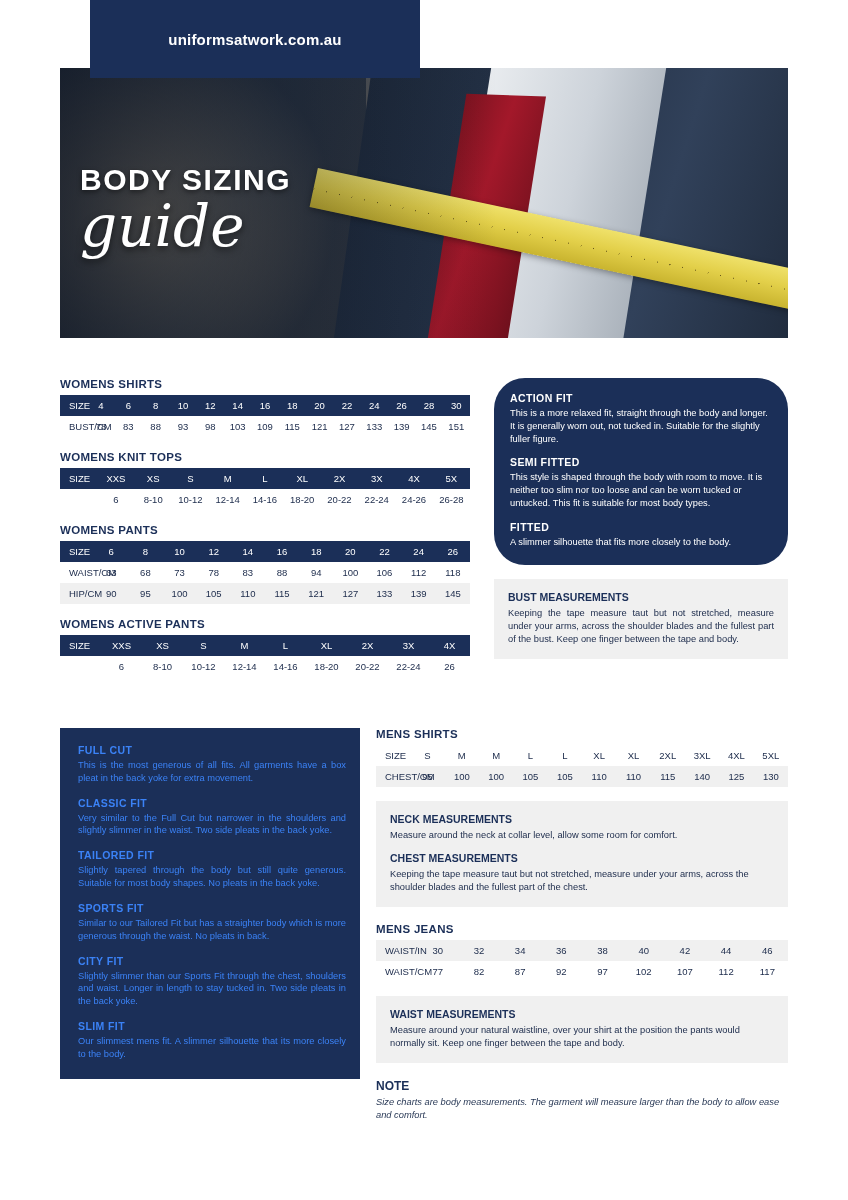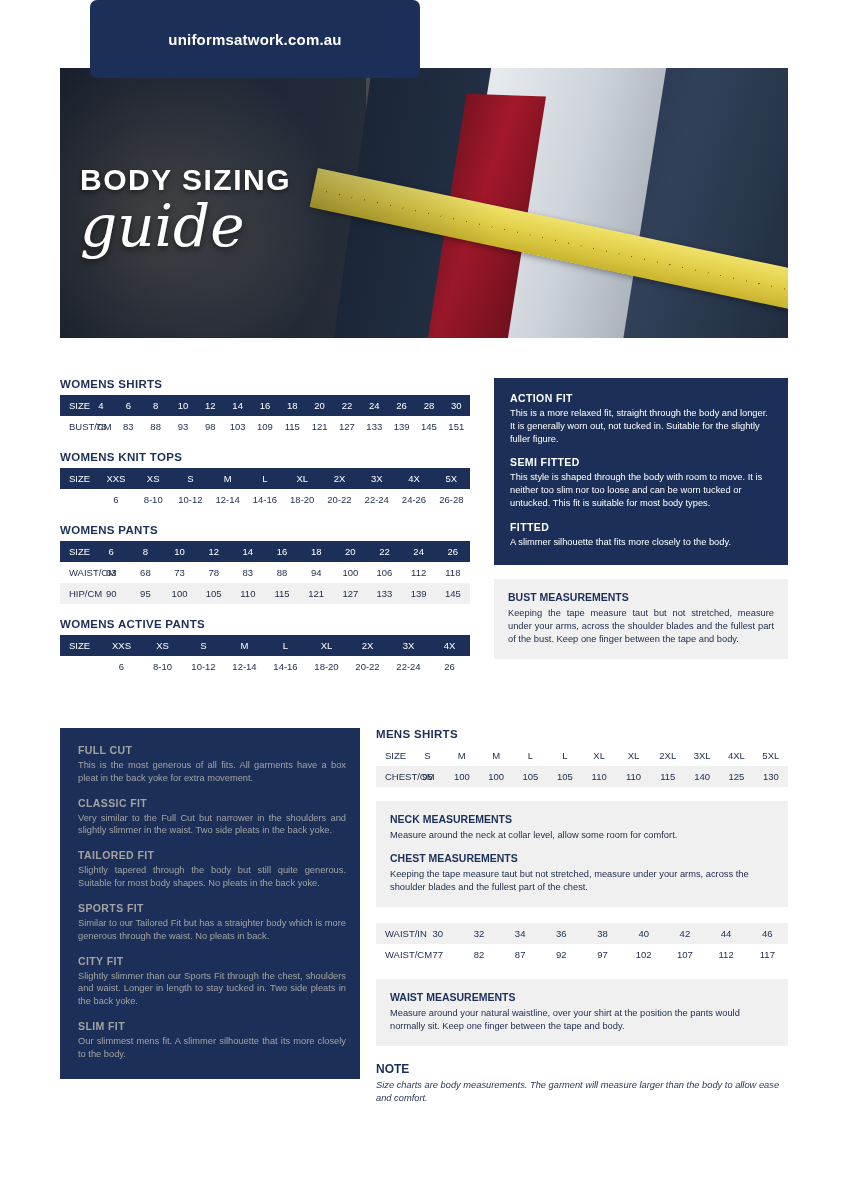--- a/index.html
+++ b/index.html
@@ -11,21 +11,20 @@
   }
   .page { position: relative; width: 848px; height: 1200px; overflow: hidden; background:#fff; }
 
   
   .url-badge {
     position: absolute; left: 90px; top: 0; width: 330px; height: 78px;
     background: #1b2f58; color: #ffffff;
     display: flex; align-items: center; justify-content: center;
     font-size: 15px; font-weight: bold; letter-spacing: .2px;
     z-index: 5;
-    border-radius: 7px;
   }
   .hero {
     position: absolute; left: 60px; top: 68px; width: 728px; height: 270px;
     overflow: hidden;
     background: linear-gradient(115deg,#2b3a4f 0%, #3a4a5e 28%, #6b6257 45%, #4a4336 60%, #2c3442 100%);
   }
   .hero .suit {
     position: absolute; left: 40%; top: -10%; width: 70%; height: 130%;
     background: linear-gradient(100deg, #1e2a3c 0%, #26344a 40%, #31415a 60%, #1a2433 100%);
     transform: skewX(-8deg);
@@ -82,35 +81,35 @@
     font-size: 9.5px; text-align: center; padding: 5px 1px; font-weight: normal;
   }
   table.size tr.hdr { background: #1b2f58; color:#fff; }
   table.size tr.hdr td { font-weight: normal; }
   table.size tr.alt { background: #f0f0f0; }
   table.size td.lbl { text-align: left; padding-left: 9px; }
   table.size tr.hdr td.lbl { color:#fff; }
 
   
   .panel-dark {
-    background:#1b2f58; color:#fff; padding: 14px 16px 16px 16px;
+    background:#1b2f58; color:#fff; padding: 14px 16px 16px 16px; border-radius: 31px;
   }
   .panel-dark h4 { font-size: 10.5px; letter-spacing:.4px; margin-bottom: 3px; }
   .panel-dark p { font-size: 9.3px; line-height: 1.38; margin-bottom: 11px; }
   .panel-dark p:last-child { margin-bottom: 0; }
 
   .panel-grey {
     background:#f0f0f0; color:#1b2a4a; padding: 12px 14px 13px 14px;
   }
   .panel-grey h4 { font-size: 10.5px; font-weight: bold; margin-bottom: 4px; color:#1b2f58;}
   .panel-grey p { font-size: 9.3px; line-height: 1.4; text-align: justify; }
 
   
   .fits {
-    background:#1b2f58; color:#a3a3a3; padding: 16px 14px 18px 18px;
+    background:#1b2f58; color:#3b82f6; padding: 16px 14px 18px 18px;
   }
   .fits h4 { font-size: 10.5px; letter-spacing:.4px; margin-bottom: 3px; }
   .fits p { font-size: 9.3px; line-height: 1.38; margin-bottom: 12px; text-align: justify; }
   .fits p:last-child { margin-bottom: 0; }
 
   .note-title { font-size: 12px; font-weight: bold; color:#1b2f58; margin-bottom: 3px; }
   .note-body { font-size: 9.3px; font-style: italic; color:#2a3a57; line-height:1.4; }
   #left-col  { position: absolute; left: 60px;  top: 378px; width: 410px; }
   #right-col { position: absolute; left: 494px; top: 378px; width: 294px; }
   #lower-left  { position: absolute; left: 60px;  top: 728px; width: 300px; }
@@ -373,20 +372,21 @@
     </div>
 
     <div class="panel-grey" style="margin-bottom:16px;">
       <h4>NECK MEASUREMENTS</h4>
       <p style="text-align:left;margin-bottom:10px;">Measure around the neck at collar level, allow some room for comfort.</p>
       <h4>CHEST MEASUREMENTS</h4>
       <p style="text-align:left;">Keeping the tape measure taut but not stretched, measure under your arms, across the shoulder blades and the fullest part of the chest.</p>
     </div>
 
     <div class="blk">
+      <div class="sec-title">MENS JEANS</div>
       <table class="size">
         <tbody>
             <tr class="alt">
           <td class="lbl">WAIST/IN</td>
           <td>30</td>
           <td>32</td>
           <td>34</td>
           <td>36</td>
           <td>38</td>
           <td>40</td>

